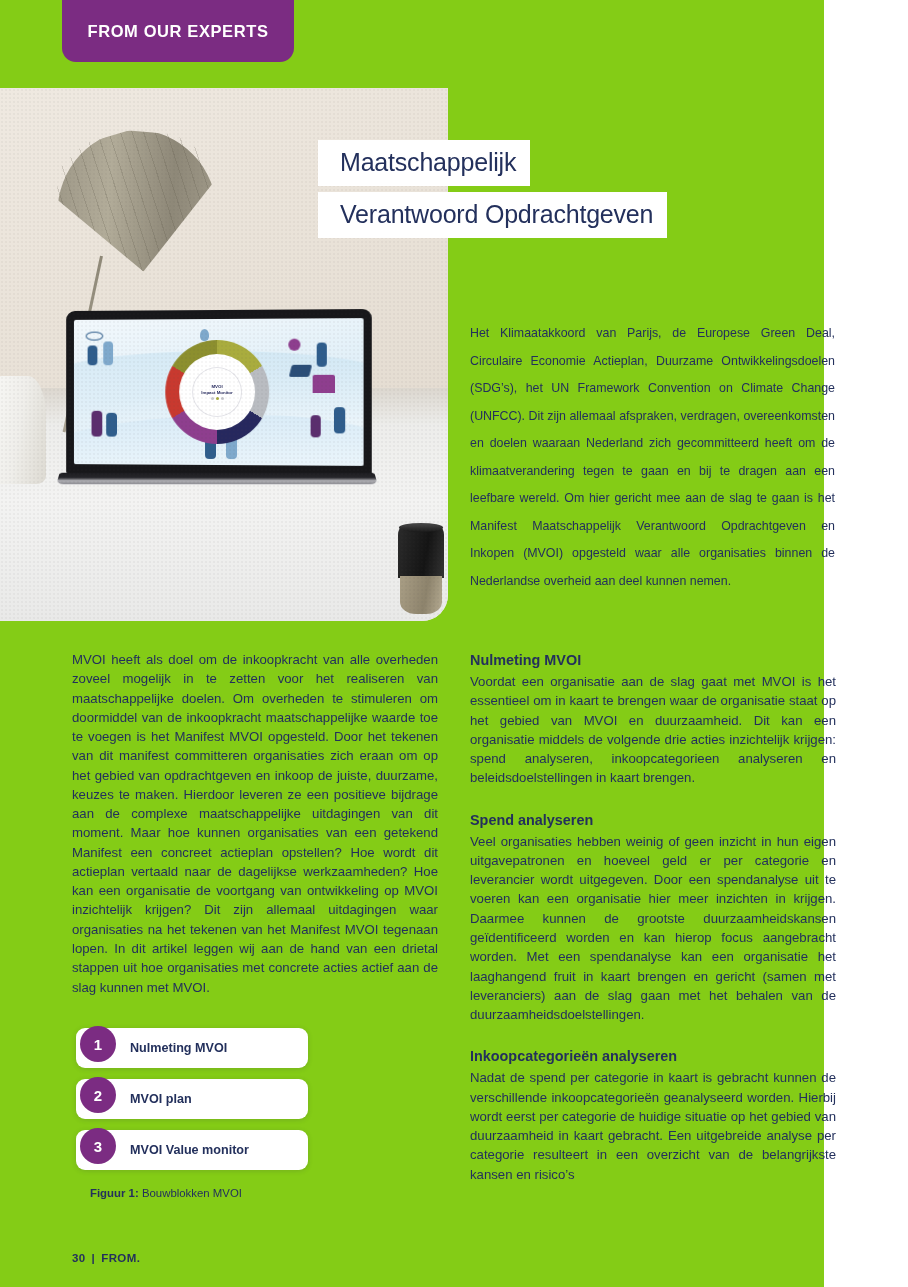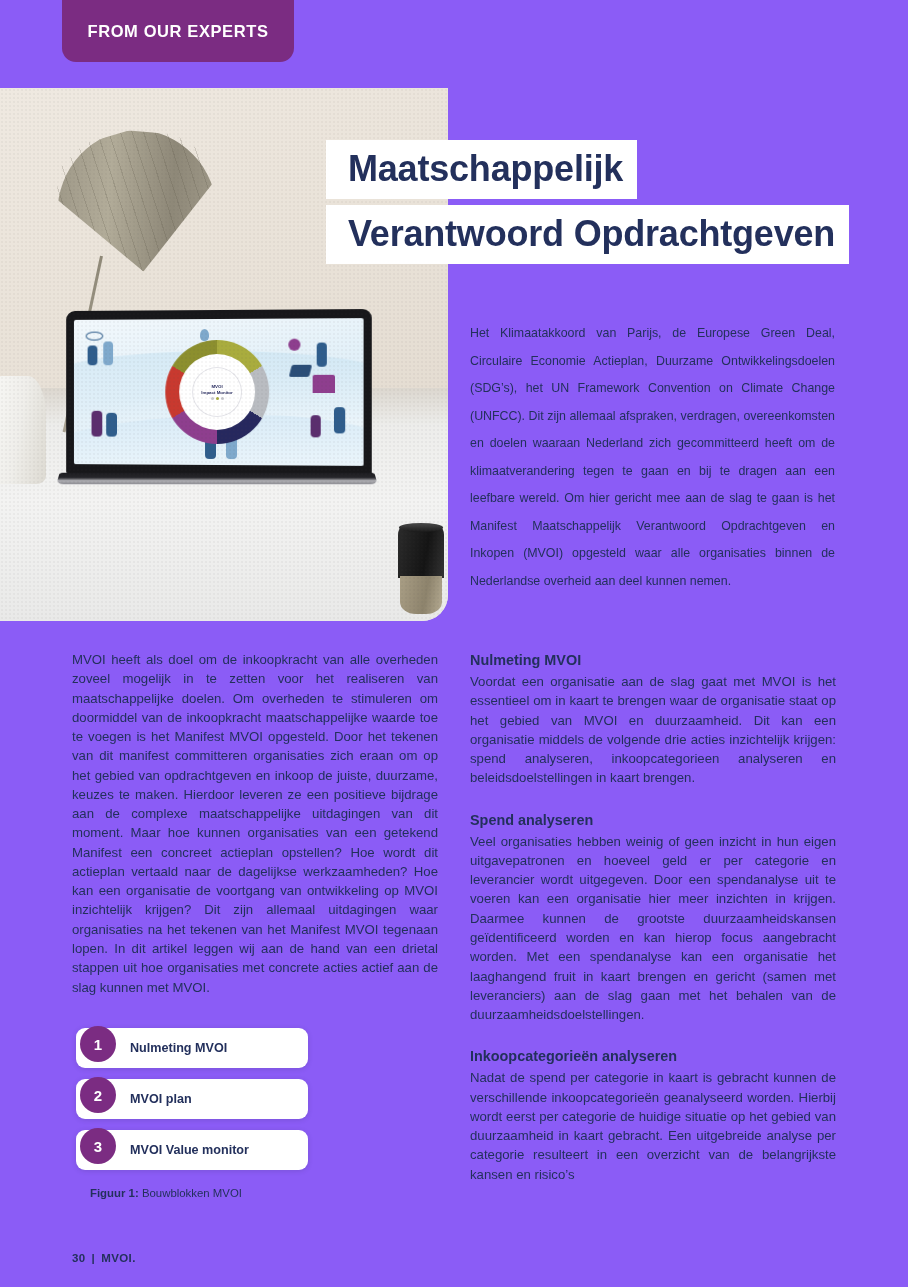--- a/index.html
+++ b/index.html
@@ -2,21 +2,21 @@
 <html><head>
 <meta charset="utf-8">
 <style>
   * { box-sizing: border-box; margin: 0; padding: 0; }
   html, body {
     width: 908px; height: 1287px;
     background: #ffffff;
     font-family: "Liberation Sans", sans-serif;
     overflow: hidden;
   }
-  .page { position: relative; width: 908px; height: 1287px; background: #8b5cf6; }
+  .page { position: relative; width: 824px; height: 1287px; background: #84cc16; }
 
   
   .experts-banner {
     position: absolute; left: 62px; top: 0;
     width: 232px; height: 62px;
     background: #7B2C82;
     border-bottom-left-radius: 14px;
     border-bottom-right-radius: 14px;
     display: flex; align-items: center; justify-content: center;
   }
@@ -158,24 +158,24 @@
     border-radius: 0 0 16px 16px / 0 0 12px 12px;
   }
   .photo-grain { position:absolute; inset:0; opacity:.1;
     background-image: radial-gradient(rgba(90,80,70,.5) 1px, transparent 1px);
     background-size: 4px 4px; }
 
   
   .title-block { position: absolute; left: 318px; top: 140px; width: 560px; }
   .title-line {
     display: inline-block; background: #ffffff;
-    color: #23305C; font-weight: bold; font-size: 36px;
+    color: #23305C; font-weight: normal; font-size: 25px;
     letter-spacing: -0.2px;
     padding: 8px 14px 9px 22px;
-    margin-bottom: 6px; white-space: nowrap; margin-left: 8px;
+    margin-bottom: 6px; white-space: nowrap;
   }
 
   
   .intro {
     position: absolute; left: 470px; top: 320px; width: 365px;
     color: #23305C; font-size: 12.4px; font-weight: normal;
     line-height: 2.22; text-align: justify;
   }
 
   
@@ -329,16 +329,16 @@
       <div class="step-num">3</div>
       <div class="step-label">MVOI Value monitor</div>
     </div>
   </div>
 
   <div class="fig-caption">
     <b>Figuur 1:</b><span> Bouwblokken MVOI</span>
   </div>
 
   <div class="footer">
-    <span>30</span><span class="bar">|</span><span>MVOI.</span>
+    <span>30</span><span class="bar">|</span><span>FROM.</span>
   </div>
 
 </div>
 
 </body></html>

